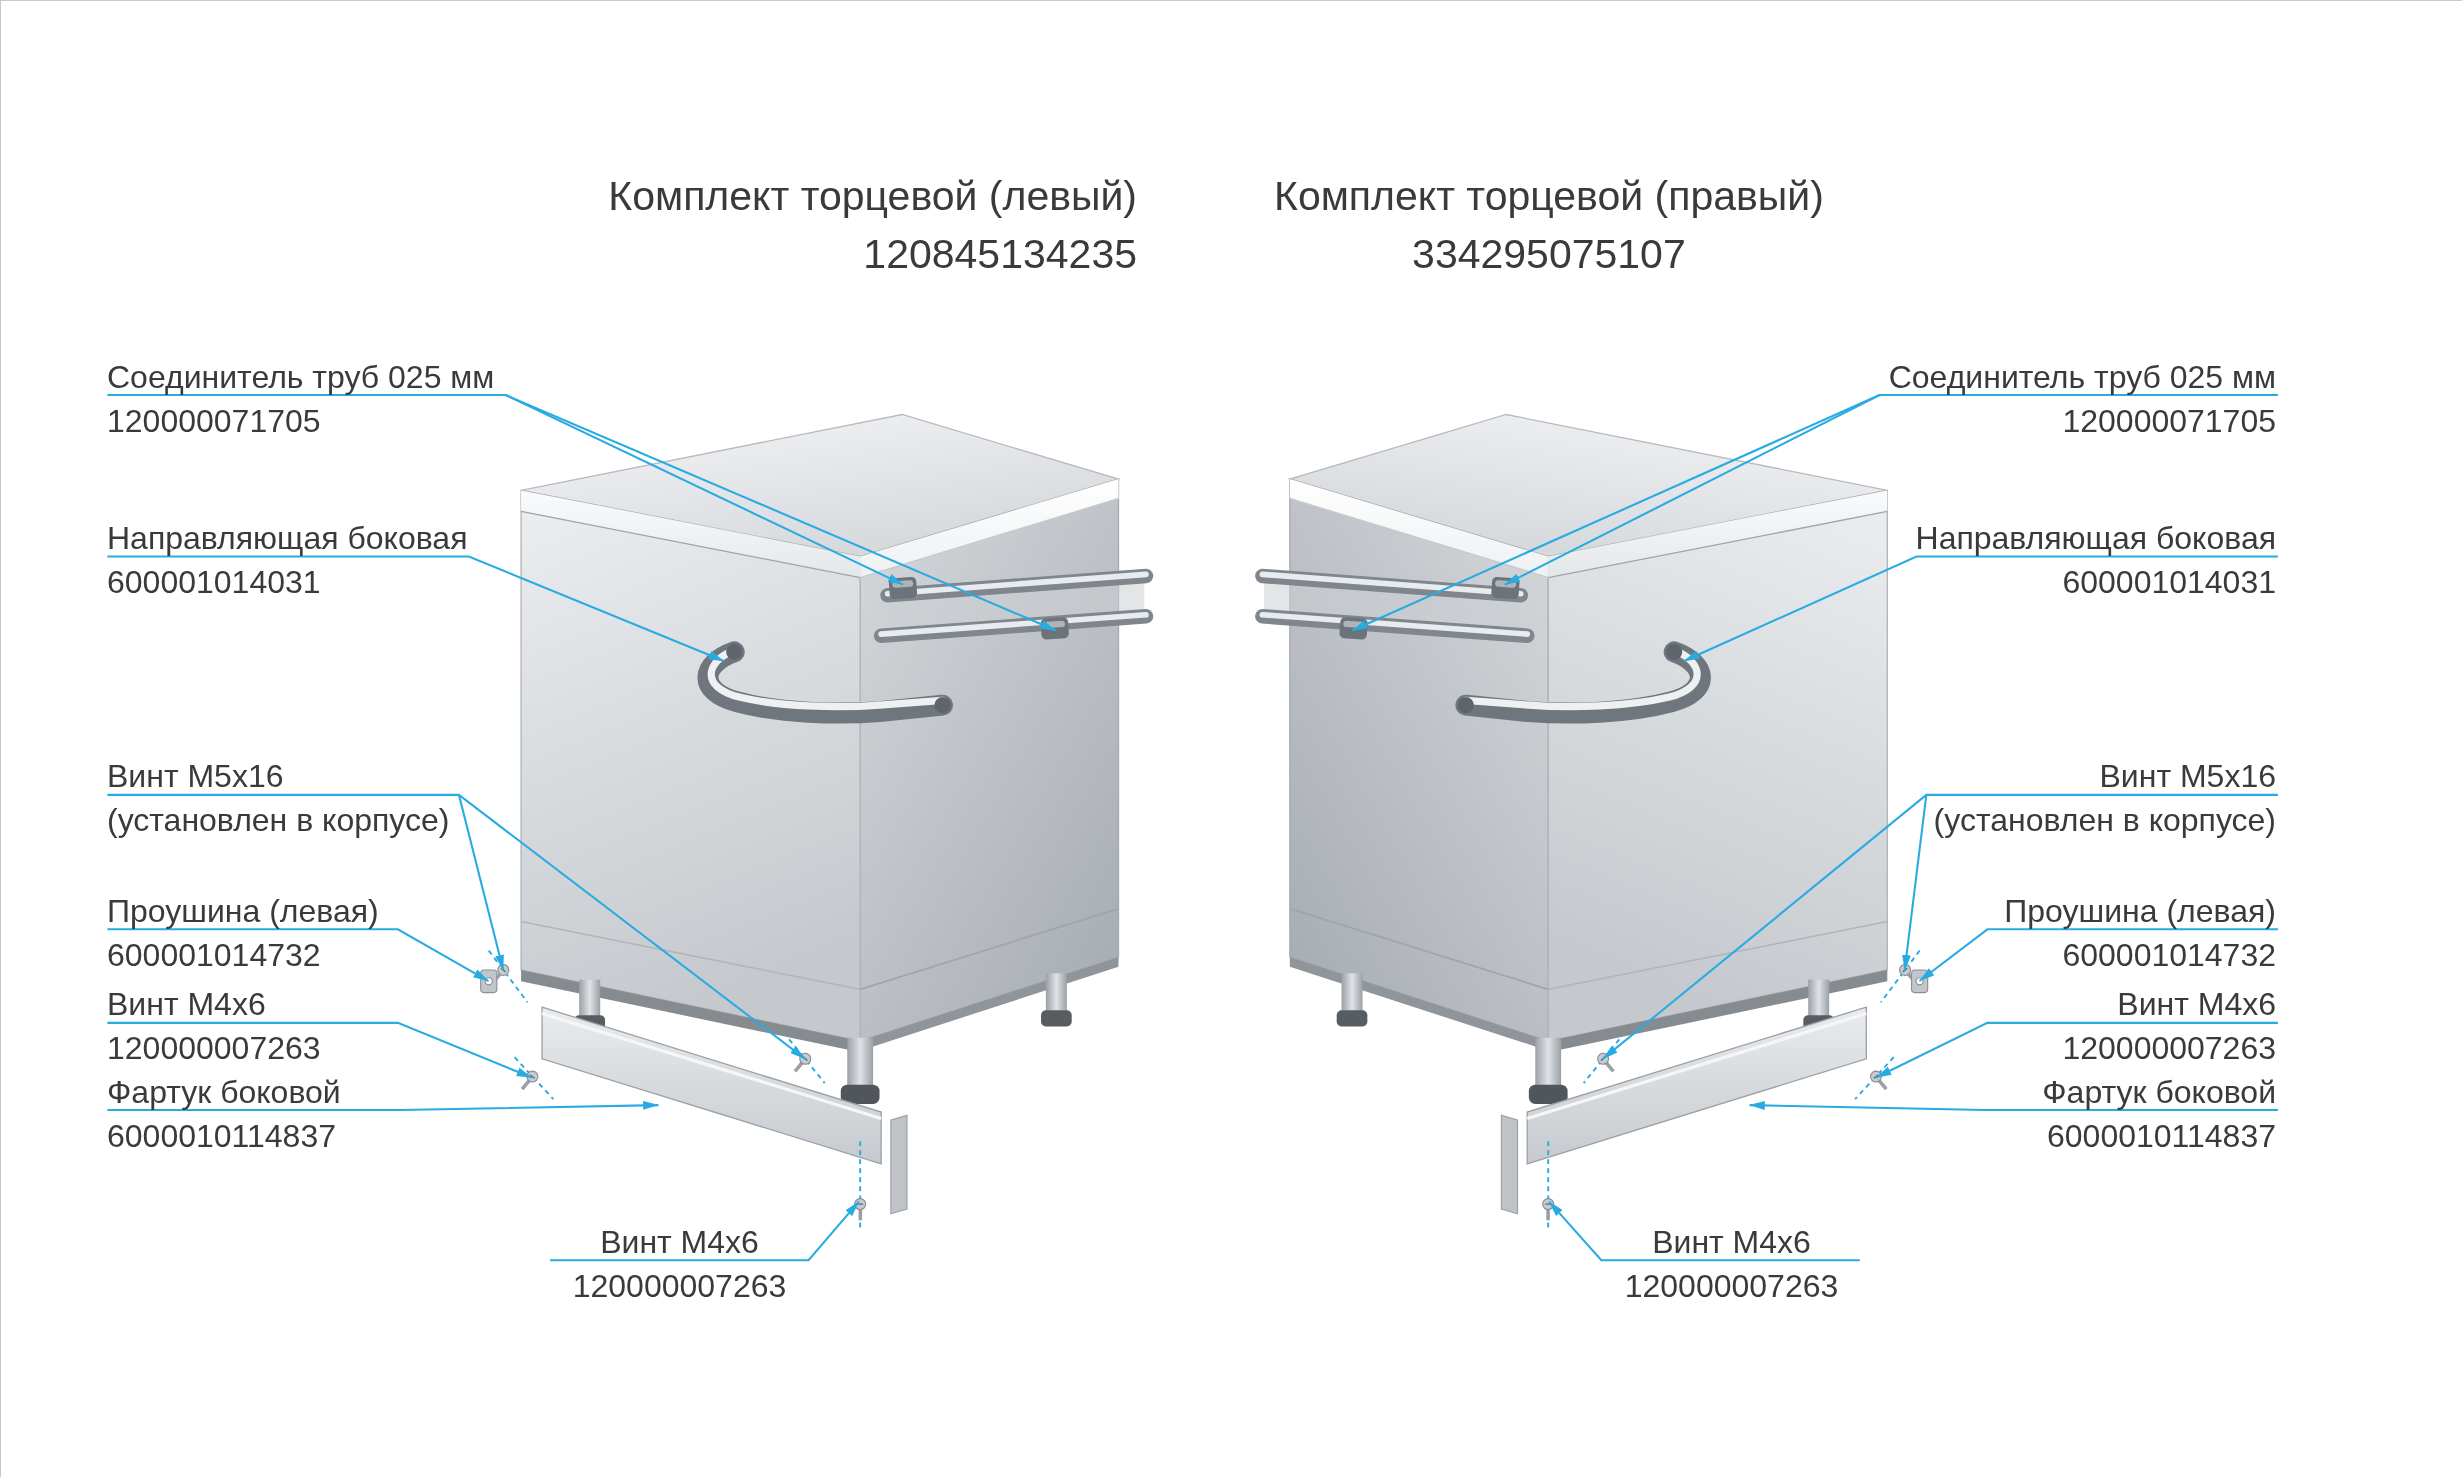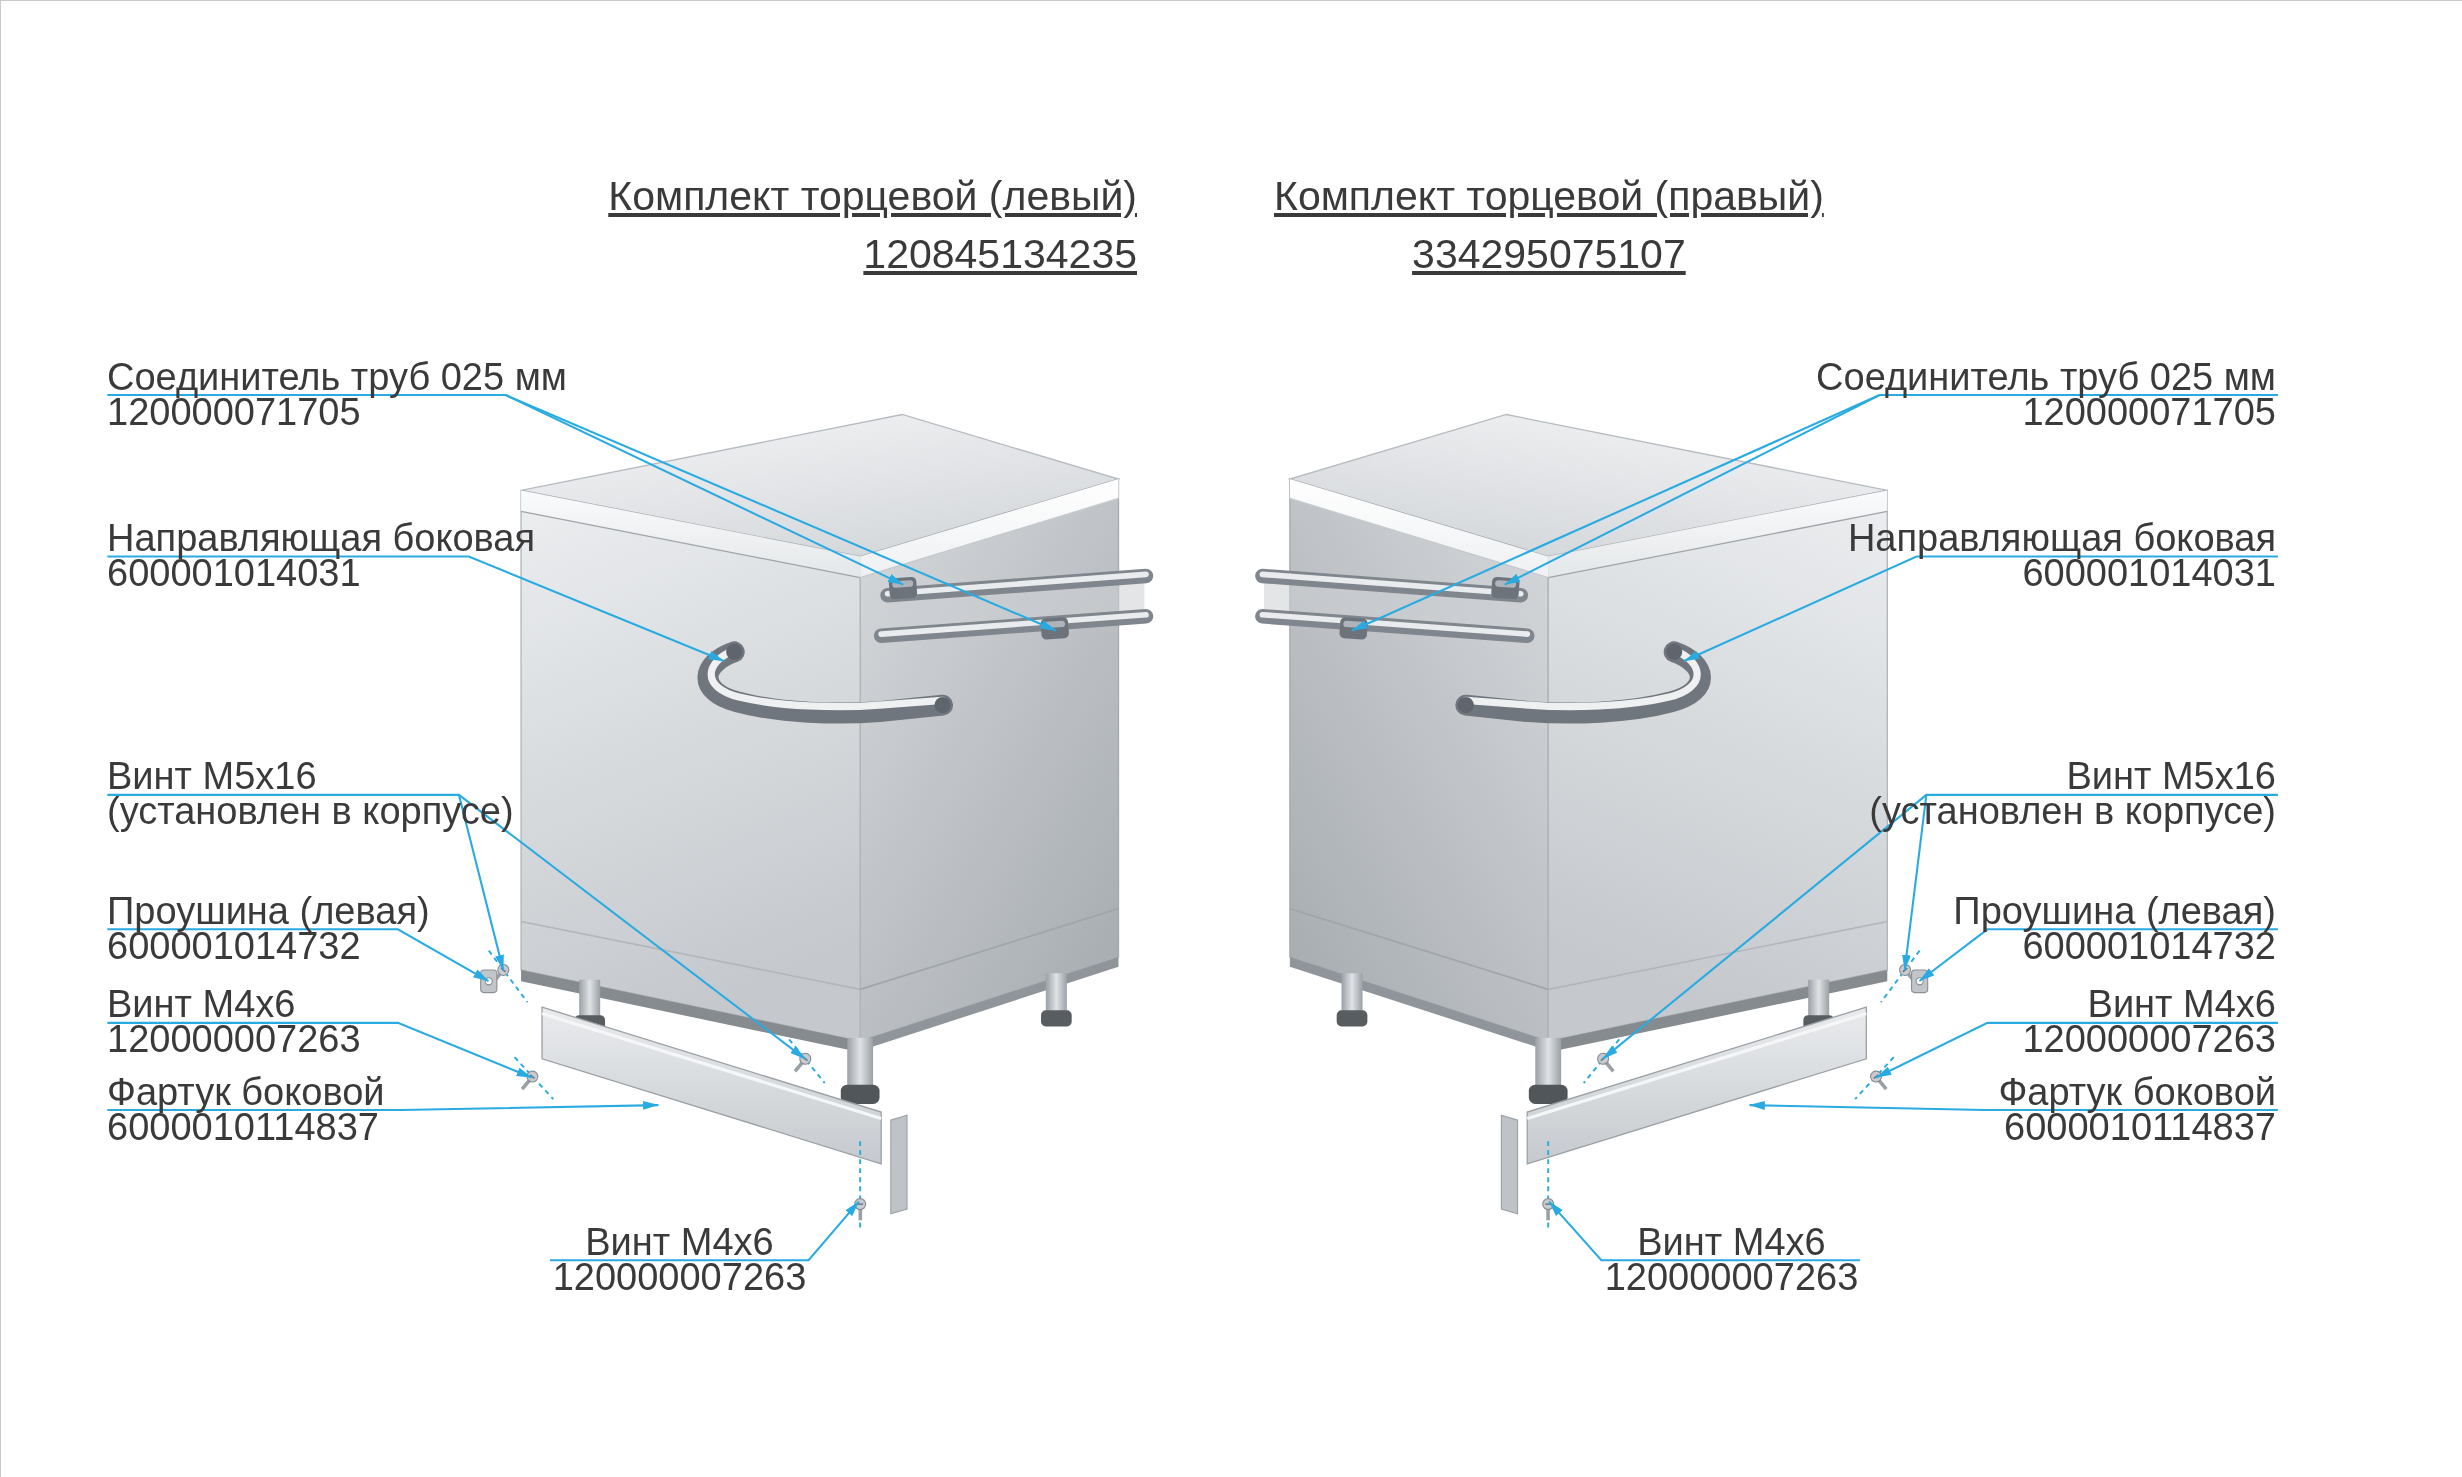--- a/index.html
+++ b/index.html
@@ -9,27 +9,27 @@
     background:#fff;
     border:1.5px solid #c9c9c9;
     box-sizing:border-box;
     overflow:hidden;
     font-family:"Liberation Sans", sans-serif;
     color:#3a3a3a;
   }
   .gfx{position:absolute;left:0;top:0;width:2532px;height:1478px;}
   .title{
     position:absolute;display:flex;flex-direction:column;
-    font-size:41px;line-height:58px;white-space:nowrap;color:#3a3a3a;text-decoration:underline;
+    font-size:41px;line-height:58px;white-space:nowrap;color:#3a3a3a;
   }
   .title-l{right:1394px;top:166px;align-items:flex-end;text-align:right;}
   .title-r{left:1273px;top:166px;align-items:center;text-align:left;}
   .co{
-    position:absolute;display:flex;flex-direction:column;gap:1px;
-    font-size:38px;line-height:34px;white-space:nowrap;color:#3a3a3a;
+    position:absolute;display:flex;flex-direction:column;gap:10px;
+    font-size:32px;line-height:34px;white-space:nowrap;color:#3a3a3a;
   }
   .co-l{left:106px;align-items:flex-start;text-align:left;}
   .co-r{right:255px;align-items:flex-end;text-align:right;}
   .co-c{align-items:center;text-align:center;}
   .lead{stroke:#29ABE2;stroke-width:4.2px;fill:none;}
 </style>
 </head>
 <body>
 
 <div class="page">

